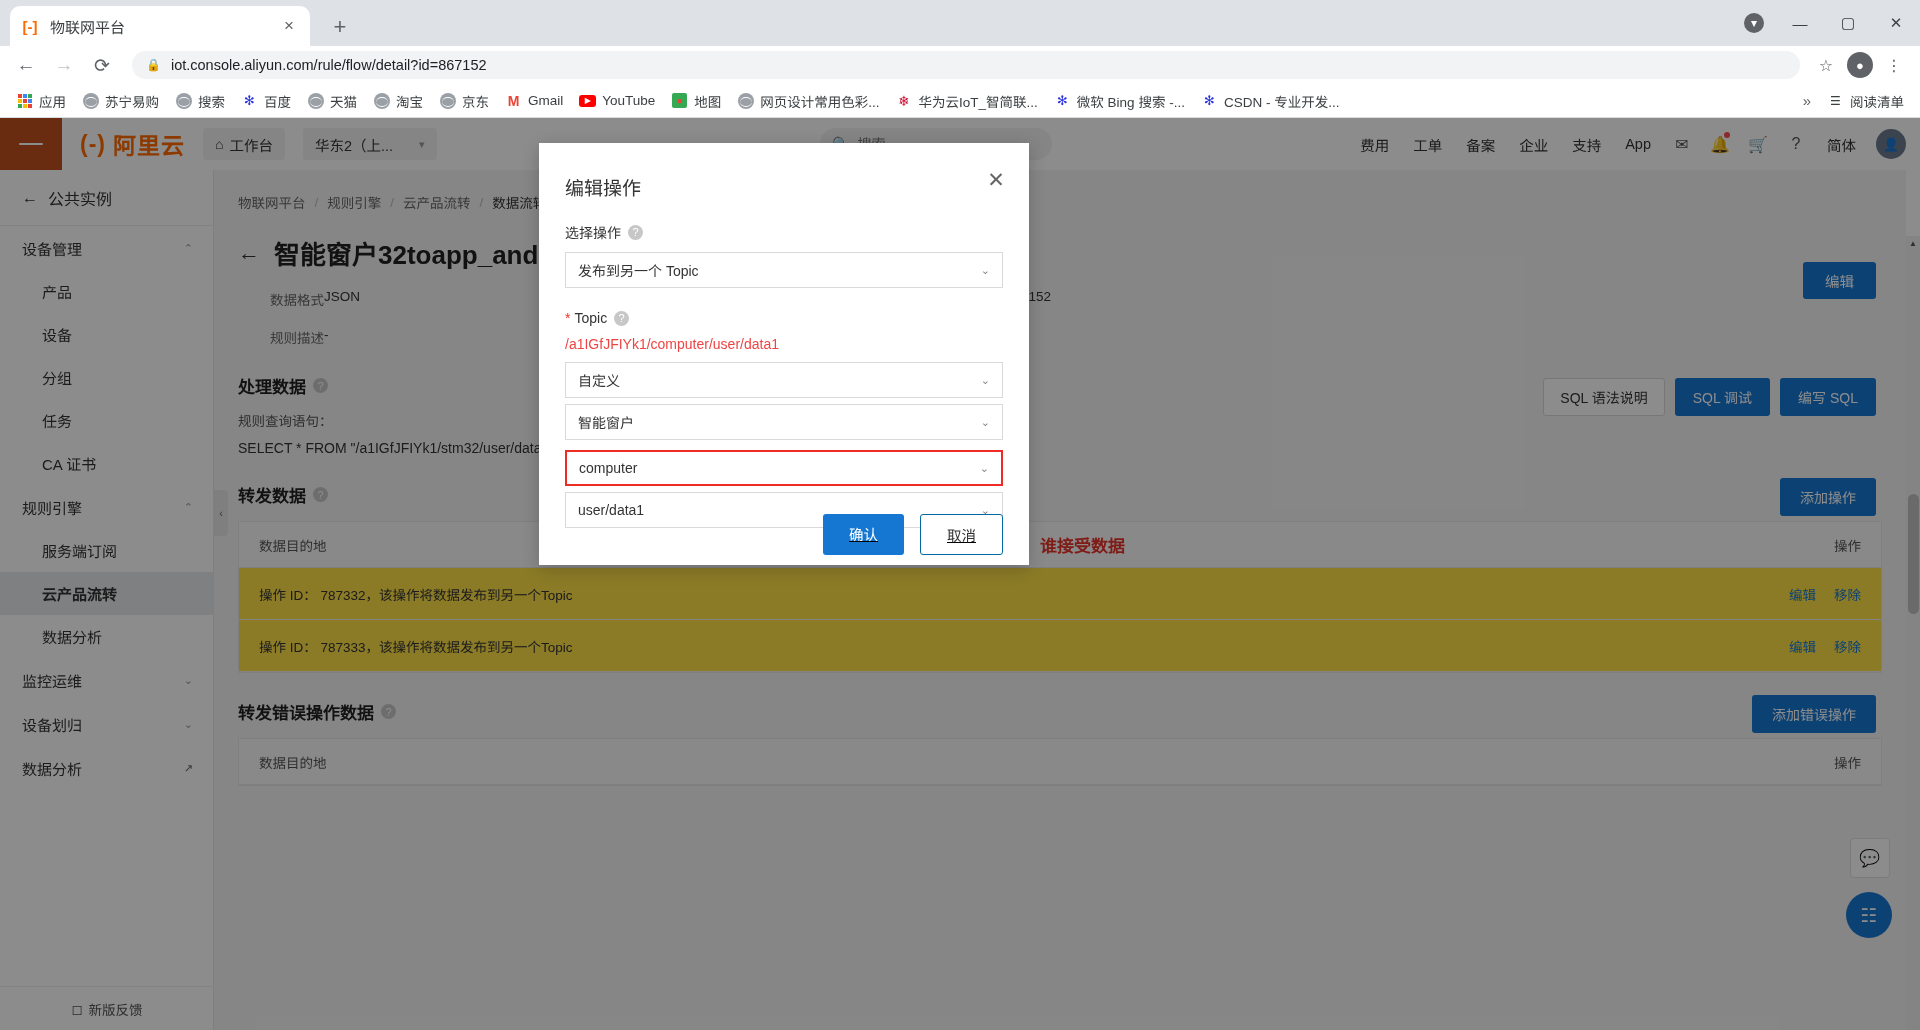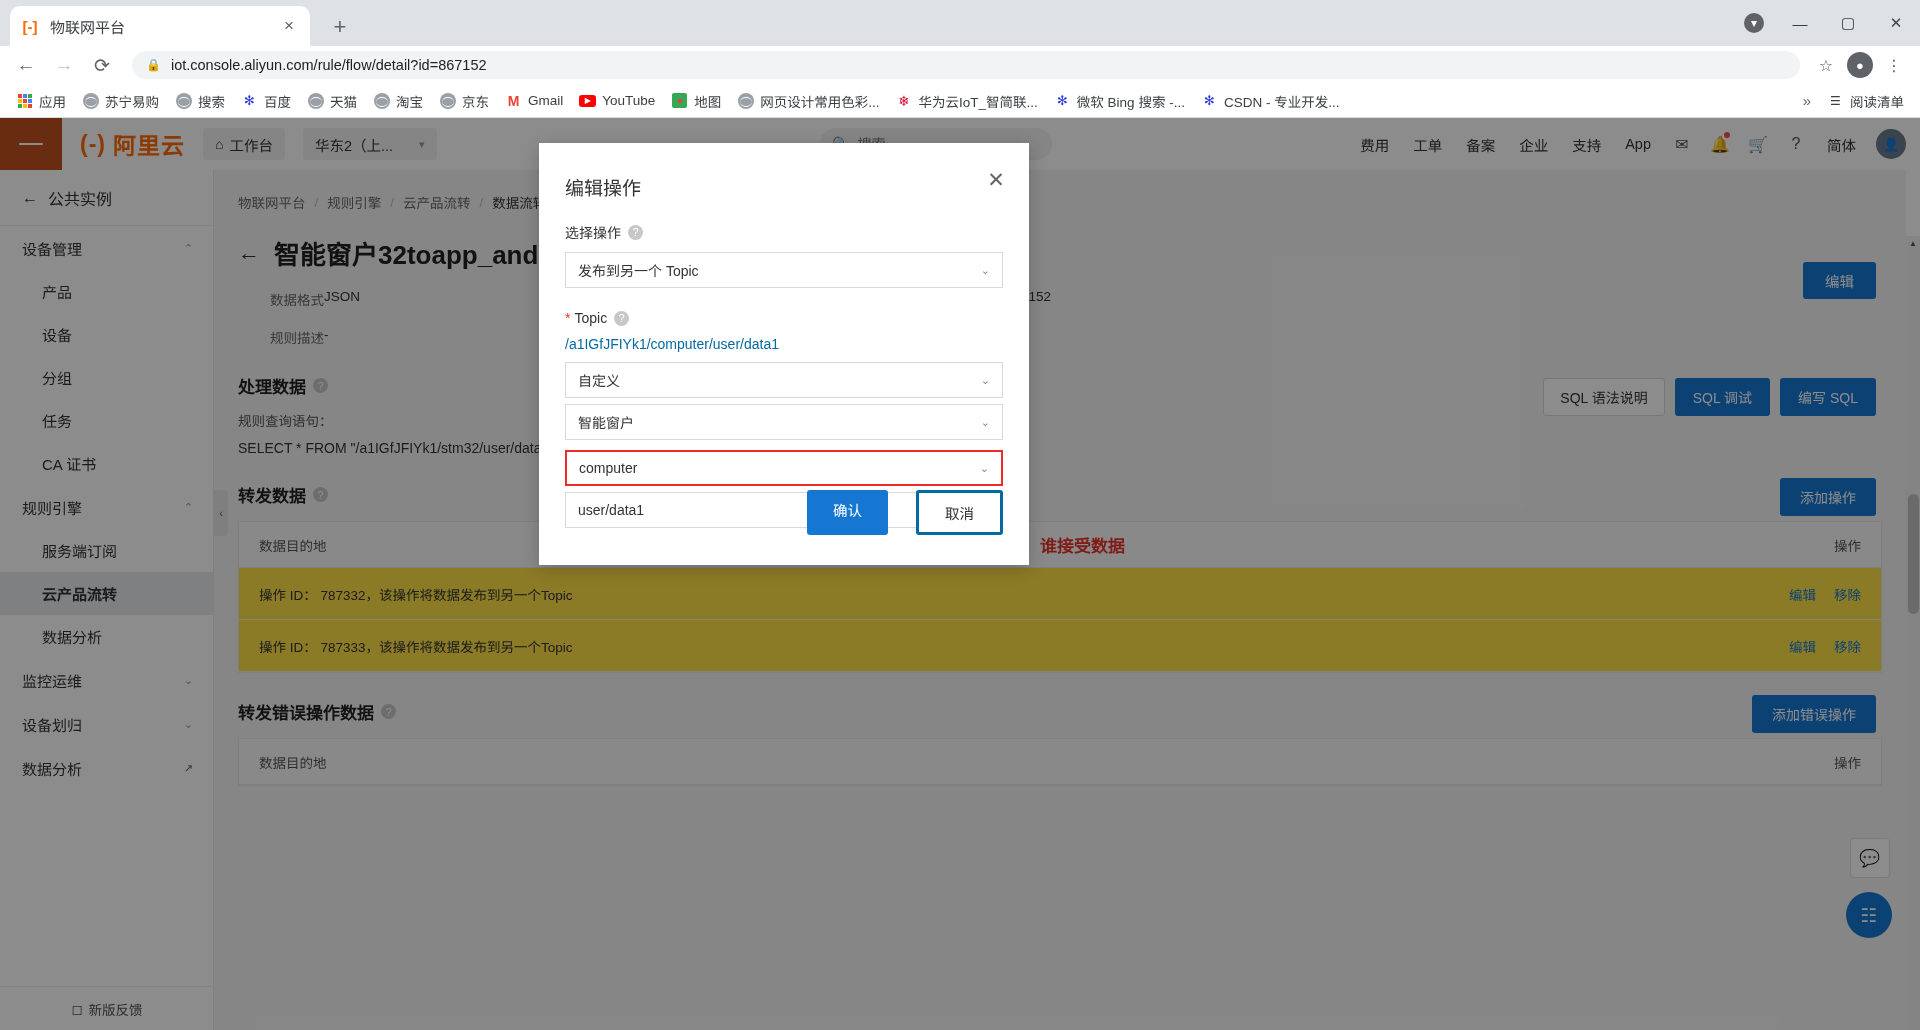--- a/index.html
+++ b/index.html
@@ -362,31 +362,31 @@
     margin: 10px 26px 0 26px; height: 36px; border: 1px solid #d9d9d9;
     background: #fff; display: flex; align-items: center;
     padding: 0 12px; font-size: 14px; color: #333; cursor: pointer;
     position: relative;
   }
   .sel.highlight { border: 2px solid #ef2b25; }
   .sel .chev {
     margin-left: auto; color: #888; font-size: 11px;
   }
   .hint-text {
-    padding: 10px 17px 0 26px; font-size: 14px; color: #0369a1;
+    padding: 10px 17px 0 26px; font-size: 14px; color: #ef4444;
   }
   .modal-foot {
-    position: absolute; right: 26px; bottom: 30px; display: flex; gap: 28px;
+    position: absolute; right: 26px; bottom: 10px; display: flex; gap: 16px; text-decoration: underline;
   }
   .btn-ok {
     background: #1677d2; color: #fff; font-size: 14.5px;
     padding: 9px 26px; border-radius: 3px; cursor: pointer;
   }
   .btn-cancel {
-    background: #fff; color: #333; border: 3px solid #0369a1;
+    background: #fff; color: #333; border: 1px solid #0369a1;
     font-size: 14.5px; padding: 9px 26px; border-radius: 3px; cursor: pointer;
   }
 </style>
 </head>
 <body>
 
 <div class="root">
 
   <div class="browser-top">
     <div class="tab">

